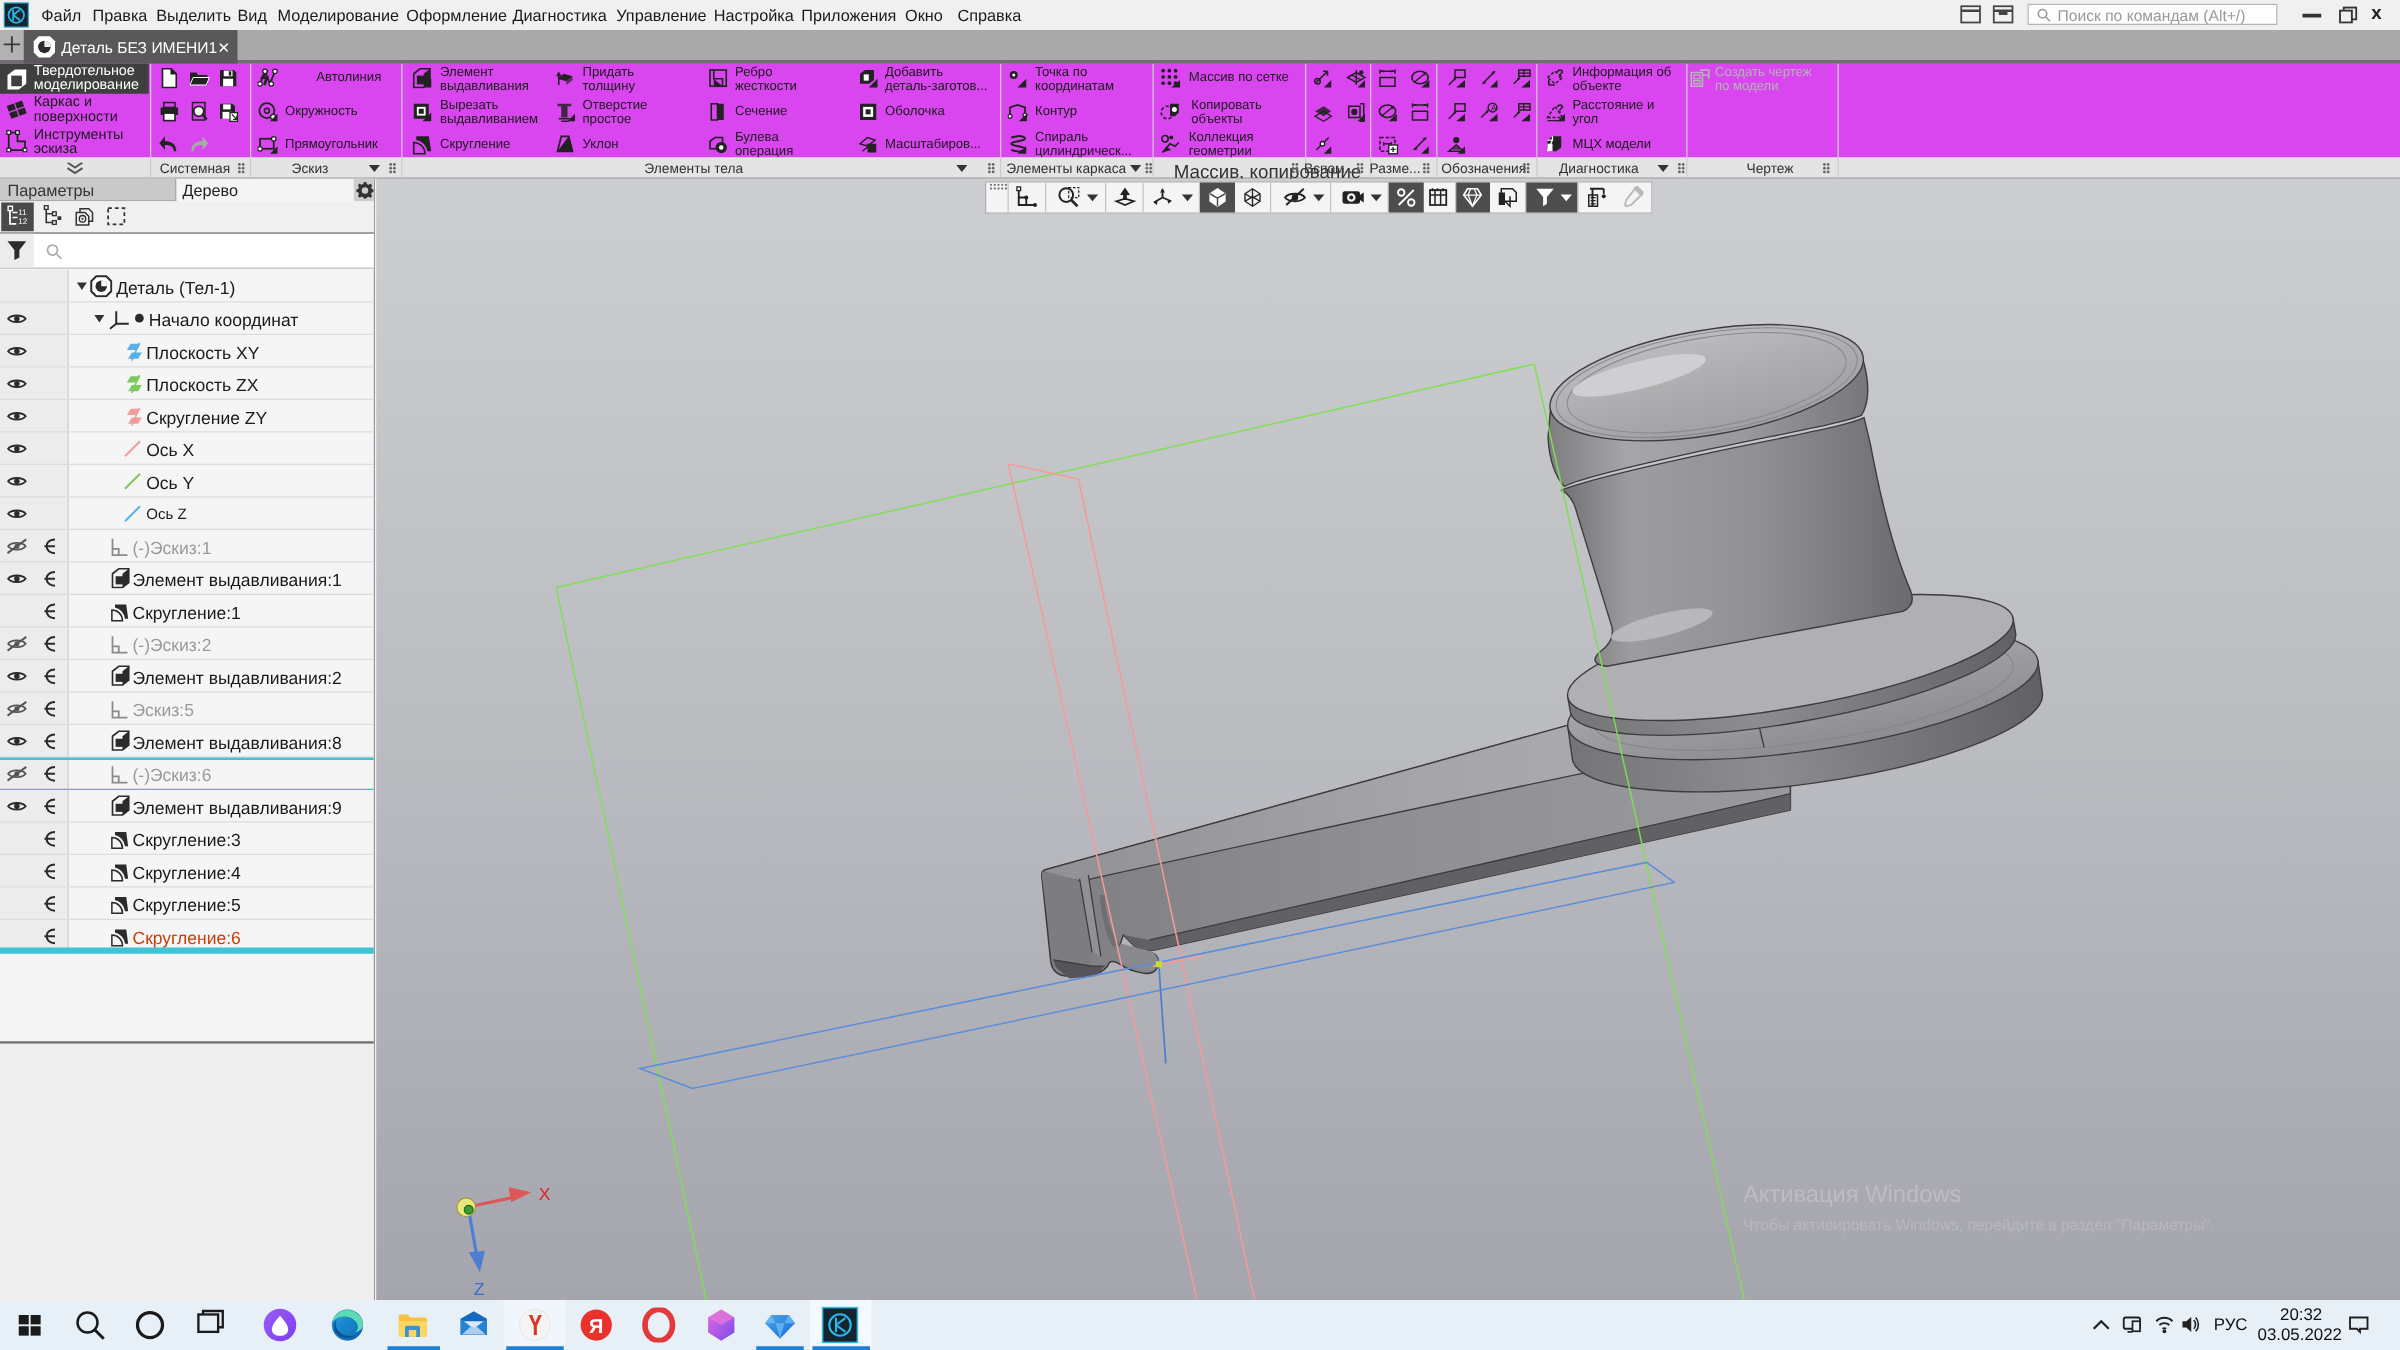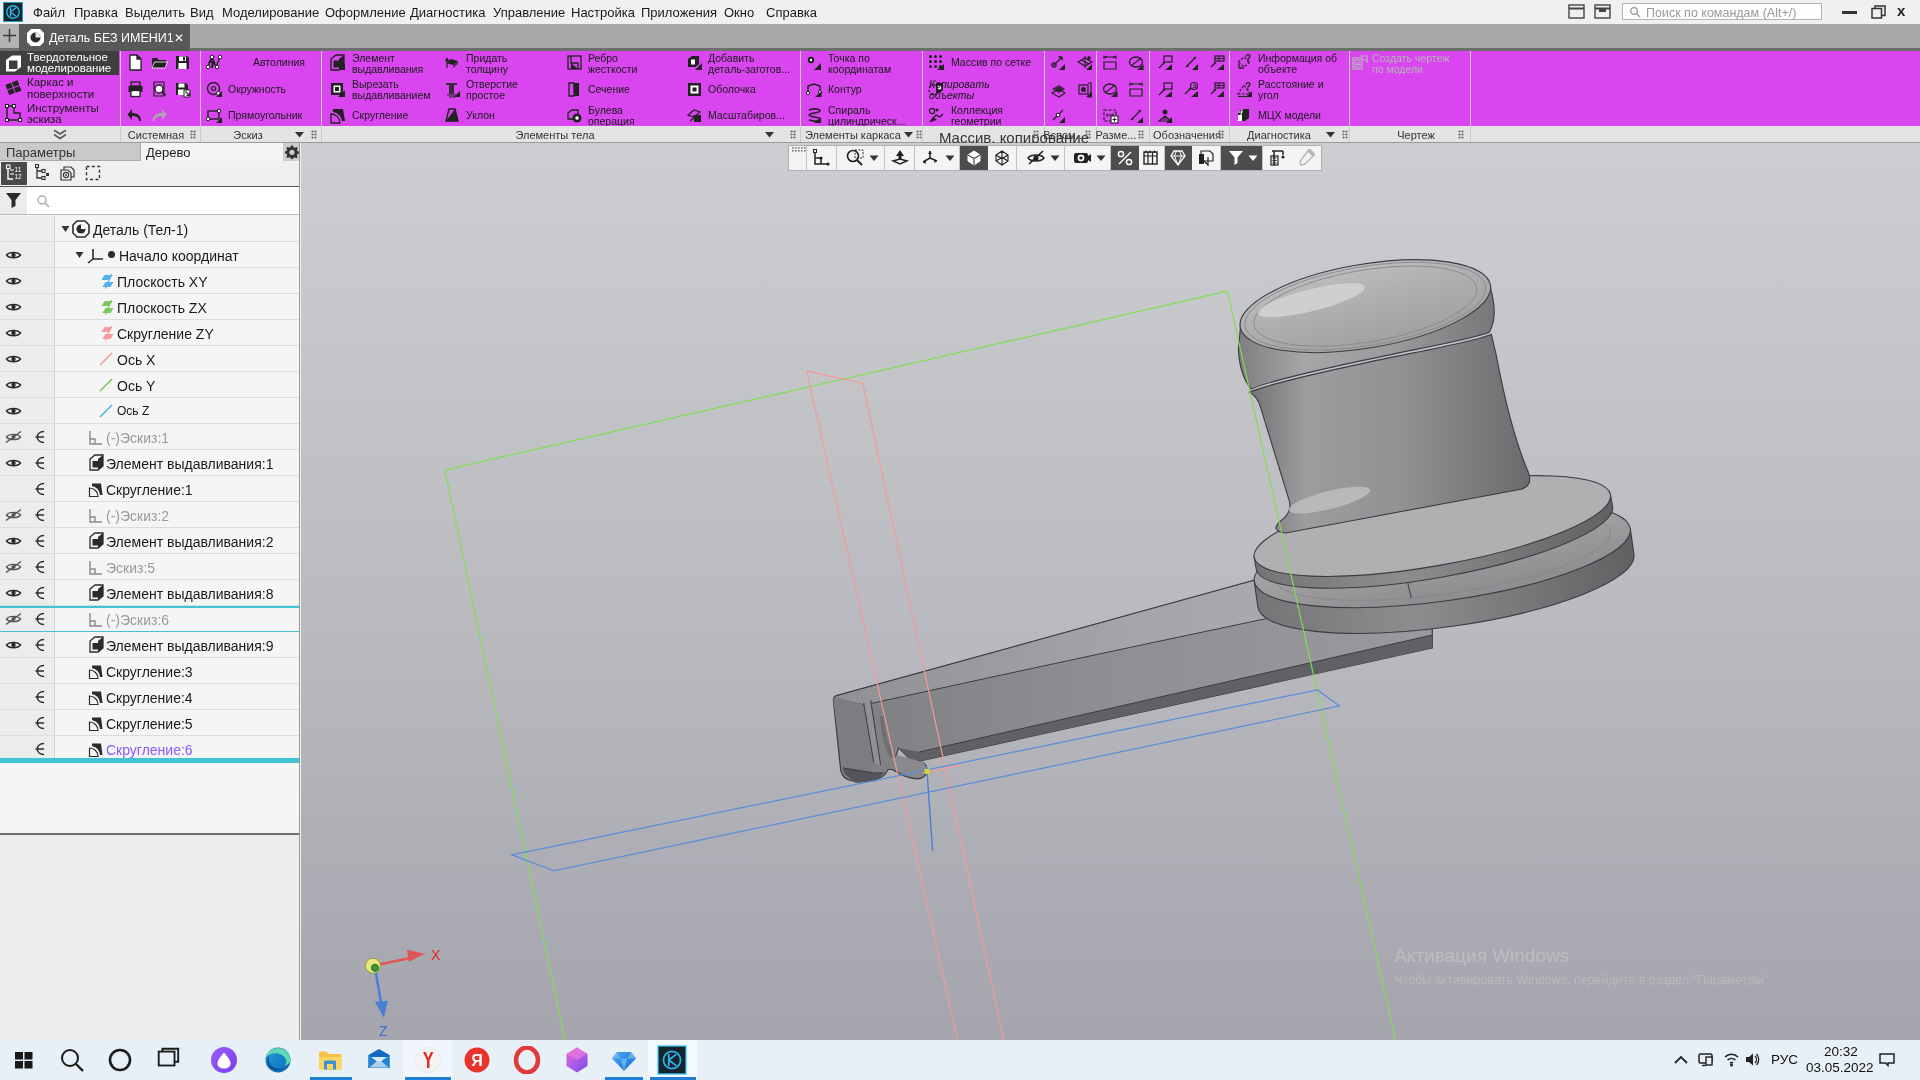--- a/index.html
+++ b/index.html
@@ -264,21 +264,21 @@
         <circle cx="12.5" cy="12.5" r="1.5"></circle>
       </g>
       <path d="M9 16 L16 16 L16 10 Z" fill="#222"></path>
     </svg>
     <div class="abs" style="left:951px;top:57px;font-size:10.5px;line-height:11px;color:#1a1a1a;white-space:nowrap;">Массив по сетке</div>
     <svg class="ico" style="left:928px;top:80.5px" width="17" height="17" viewBox="0 0 17 17">
       <circle cx="6" cy="9" r="5" fill="none" stroke="#222" stroke-width="1.3" stroke-dasharray="2.5 1.8"></circle>
       <path d="M8 2 L15 2 L15 9 L12 12 L8 12 Z" fill="#222"></path>
       <circle cx="11.5" cy="6.5" r="2" fill="#fff"></circle>
     </svg>
-    <div class="abs" style="left:929px;top:79px;font-size:10.5px;line-height:11px;color:#1a1a1a;white-space:nowrap;font-style:italic;">Копировать<br>объекты</div>
+    <div class="abs" style="left:953px;top:79px;font-size:10.5px;line-height:11px;color:#1a1a1a;white-space:nowrap;">Копировать<br>объекты</div>
     <svg class="ico" style="left:928px;top:106.5px" width="17" height="17" viewBox="0 0 17 17">
       <circle cx="4" cy="4" r="2.6" fill="none" stroke="#222" stroke-width="1.3"></circle>
       <circle cx="9" cy="3" r="1.6" fill="#222"></circle>
       <path d="M2 15 L8 8 L12 10 L15 7" fill="none" stroke="#222" stroke-width="1.4"></path>
       <path d="M2 15 L9 13 L5 10 Z" fill="#222"></path>
     </svg>
     <div class="abs" style="left:951px;top:104.5px;font-size:10.5px;line-height:11px;color:#1a1a1a;white-space:nowrap;">Коллекция<br>геометрии</div>
     <svg class="ico" style="left:1050px;top:54px" width="17" height="17" viewBox="0 0 17 17">
       <path d="M3 12 L12 3 M12 3 L8.5 3 M12 3 L12 6.5" fill="none" stroke="#222" stroke-width="1.3"></path>
       <circle cx="4" cy="11" r="2.2" fill="none" stroke="#222" stroke-width="1.2"></circle>
@@ -836,21 +836,21 @@
       </svg>
 <span class="abs" style="left:106px;top:500px;font-size:14px;color:#1a1a1a;white-space:nowrap;">Скругление:5</span>
 <div class="abs" style="left:0;top:545px;width:300px;height:1px;background:#dcdcdc;"></div>
 <svg class="ico" style="left:32px;top:526px" width="14" height="14" viewBox="0 0 14 14">
 <path d="M12 1.5 C3 1.5 3 12.5 12 12.5 M3.5 7 L12 7" fill="none" stroke="#2b2b2b" stroke-width="1.6"></path>
       </svg>
 <svg class="ico" style="left:88px;top:526px" width="16" height="16" viewBox="0 0 16 16">
 <path d="M1.5 14.5 L1.5 6 A8.5 8.5 0 0 1 10 14.5 Z" fill="none" stroke="#2b2b2b" stroke-width="1.2"></path>
 <path d="M4 1.5 L13 1.5 L14.5 13 L12 13 A10.5 10.5 0 0 0 4 4 Z" fill="#2b2b2b"></path>
       </svg>
-<span class="abs" style="left:106px;top:526px;font-size:14px;color:#8b5cf6;white-space:nowrap;text-align:right;">Скругление:6</span>
+<span class="abs" style="left:106px;top:526px;font-size:14px;color:#c2410c;white-space:nowrap;text-align:right;">Скругление:6</span>
 </div>
 <div class="abs" style="left:0;top:615px;width:300px;height:4.5px;background:#42c3d4;"></div>
 <div class="abs" style="left:0;top:690px;width:300px;height:1.5px;background:#707070;"></div>
 <div class="abs" style="left:0;top:691.5px;width:300px;height:206px;background:#eeeeee;"></div>
 </div>
 <div class="abs" style="left:301px;top:143px;width:1619px;height:897px;background:linear-gradient(#cdced1,#b9babf 55%,#a4a5ad);overflow:hidden;">
 <svg class="abs" style="left:0;top:0" width="1619" height="897" viewBox="301 143 1620 897">
 <defs>
 <linearGradient id="gHandleTop" x1="0" y1="0" x2="1" y2="0">
  <stop offset="0" stop-color="#919195"></stop>

